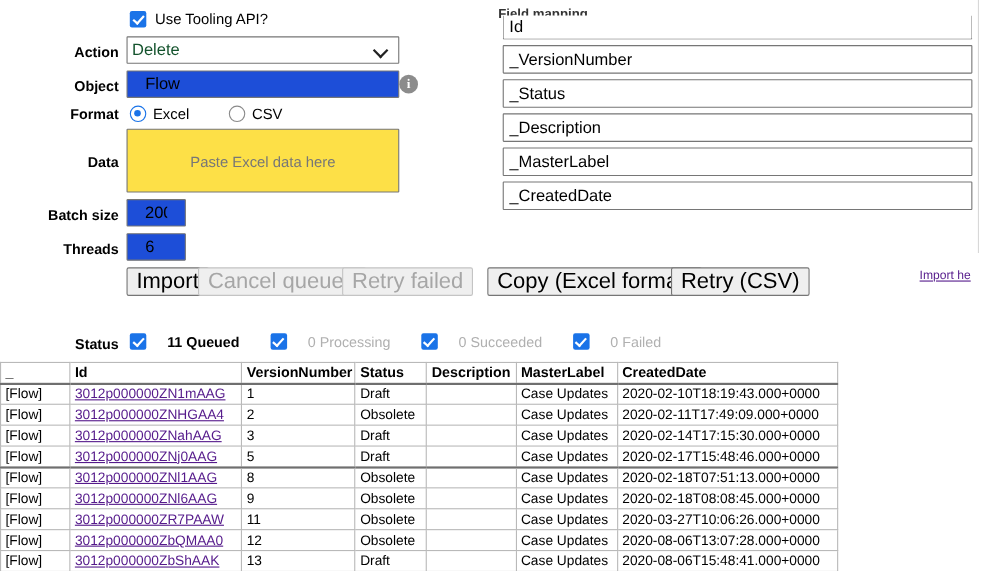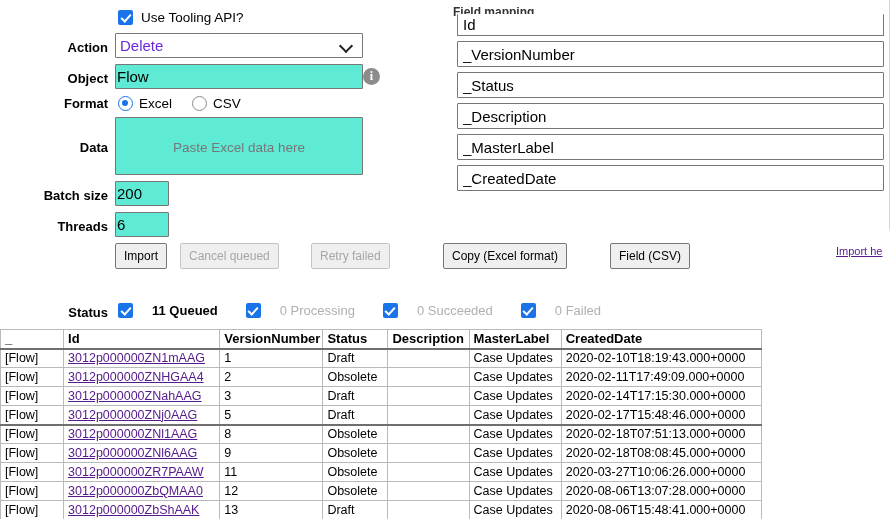--- a/index.html
+++ b/index.html
@@ -35,21 +35,21 @@
     left: 4.5px; top: 1.5px; width: 4px; height: 8px;
     border: solid #fff; border-width: 0 2px 2px 0;
     transform: rotate(42deg);
   }
   .tooling-text { font-size: 13.5px; color: #000; }
 
   select.sel {
     position: absolute; left: 115px; top: 33px;
     width: 248px; height: 25px;
     font-family: "Liberation Sans", sans-serif;
-    font-size: 15px; color: #6d28d9;
+    font-size: 15px; color: #14532d;
     background: #fff;
     border: 1px solid #767676;
     border-radius: 1px;
     padding: 0 4px;
     -webkit-appearance: none; appearance: none;
   }
   .sel-arrow {
     position: absolute; left: 340px; top: 39px;
     width: 13px; height: 13px; pointer-events: none;
   }
@@ -57,24 +57,24 @@
     content: ""; position: absolute; left: 1px; top: 2px;
     width: 8px; height: 8px;
     border: solid #222; border-width: 0 2px 2px 0;
     transform: rotate(45deg);
   }
 
   input.txt {
     position: absolute;
     font-family: "Liberation Sans", sans-serif;
     font-size: 15px; color: #000;
-    background: #5eead4;
+    background: #1d4ed8;
     border: 1px solid #767676;
     border-radius: 1px;
-    padding: 0 1px;
+    padding: 0 16px;
     height: 25px;
   }
   #obj-input { left: 115px; top: 64px; width: 248px; }
   #batch-input { left: 115px; top: 181px; width: 54px; }
   #threads-input { left: 115px; top: 212px; width: 54px; }
 
   .info-icon {
     position: absolute; left: 363px; top: 68px;
     width: 17px; height: 17px; border-radius: 50%;
     background: #8c8c8c; color: #fff;
@@ -87,38 +87,38 @@
   .radio {
     width: 15px; height: 15px; border-radius: 50%;
     border: 1.5px solid #8a8a8a; background: #fff;
     position: relative; flex: none;
   }
   .radio.on { border-color: #1a73e8; }
   .radio.on::after {
     content: ""; position: absolute; left: 3px; top: 3px;
     width: 6px; height: 6px; border-radius: 50%; background: #1a73e8;
   }
-  .radio-label { font-size: 13.5px; margin-right: 14px; }
+  .radio-label { font-size: 13.5px; margin-right: 30px; }
 
   textarea.data-area {
     position: absolute; left: 115px; top: 117px;
     width: 248px; height: 58px;
     border: 1px solid #767676; border-radius: 1px;
-    background: #5eead4; resize: none;
+    background: #fde047; resize: none;
     font-family: "Liberation Sans", sans-serif;
     font-size: 13.5px; color: #000;
     text-align: center; padding-top: 22px;
   }
   textarea.data-area::placeholder { color: #777; text-align: center; }
 
   
   button.btn {
     position: absolute;
     font-family: "Liberation Sans", sans-serif;
-    font-size: 12px;
+    font-size: 20px;
     background: #efefef;
     border: 1px solid #767676;
     border-radius: 2px;
     color: #000;
     height: 26px;
     padding: 0 8px;
     cursor: pointer;
     white-space: nowrap;
   }
   button.btn:disabled { color: #a6a6a6; border-color: #c4c4c4; cursor: default; }
@@ -238,21 +238,21 @@
 
   <div class="form-label" style="top:188px;">Batch size</div>
   <input class="txt" id="batch-input" type="text" value="200" style="">
   <div class="form-label" style="top:219px;">Threads</div>
   <input class="txt" id="threads-input" type="text" value="6" style="">
 
   <button class="btn" id="btn-import">Import</button>
   <button class="btn" id="btn-cancel" disabled="">Cancel queued</button>
   <button class="btn" id="btn-retry" disabled="">Retry failed</button>
   <button class="btn" id="btn-copy-excel">Copy (Excel format)</button>
-  <button class="btn" id="btn-copy-csv">Field (CSV)</button>
+  <button class="btn" id="btn-copy-csv">Retry (CSV)</button>
   <a class="help-link" href="#">Import he</a>
 
   <div class="status-label">Status</div>
   <div class="status-row" id="status-row">
       <div class="status-item">
         <span class="cb"></span>
         <span class="status-text active">11 Queued</span>
       </div>
       <div class="status-item">
         <span class="cb"></span>

